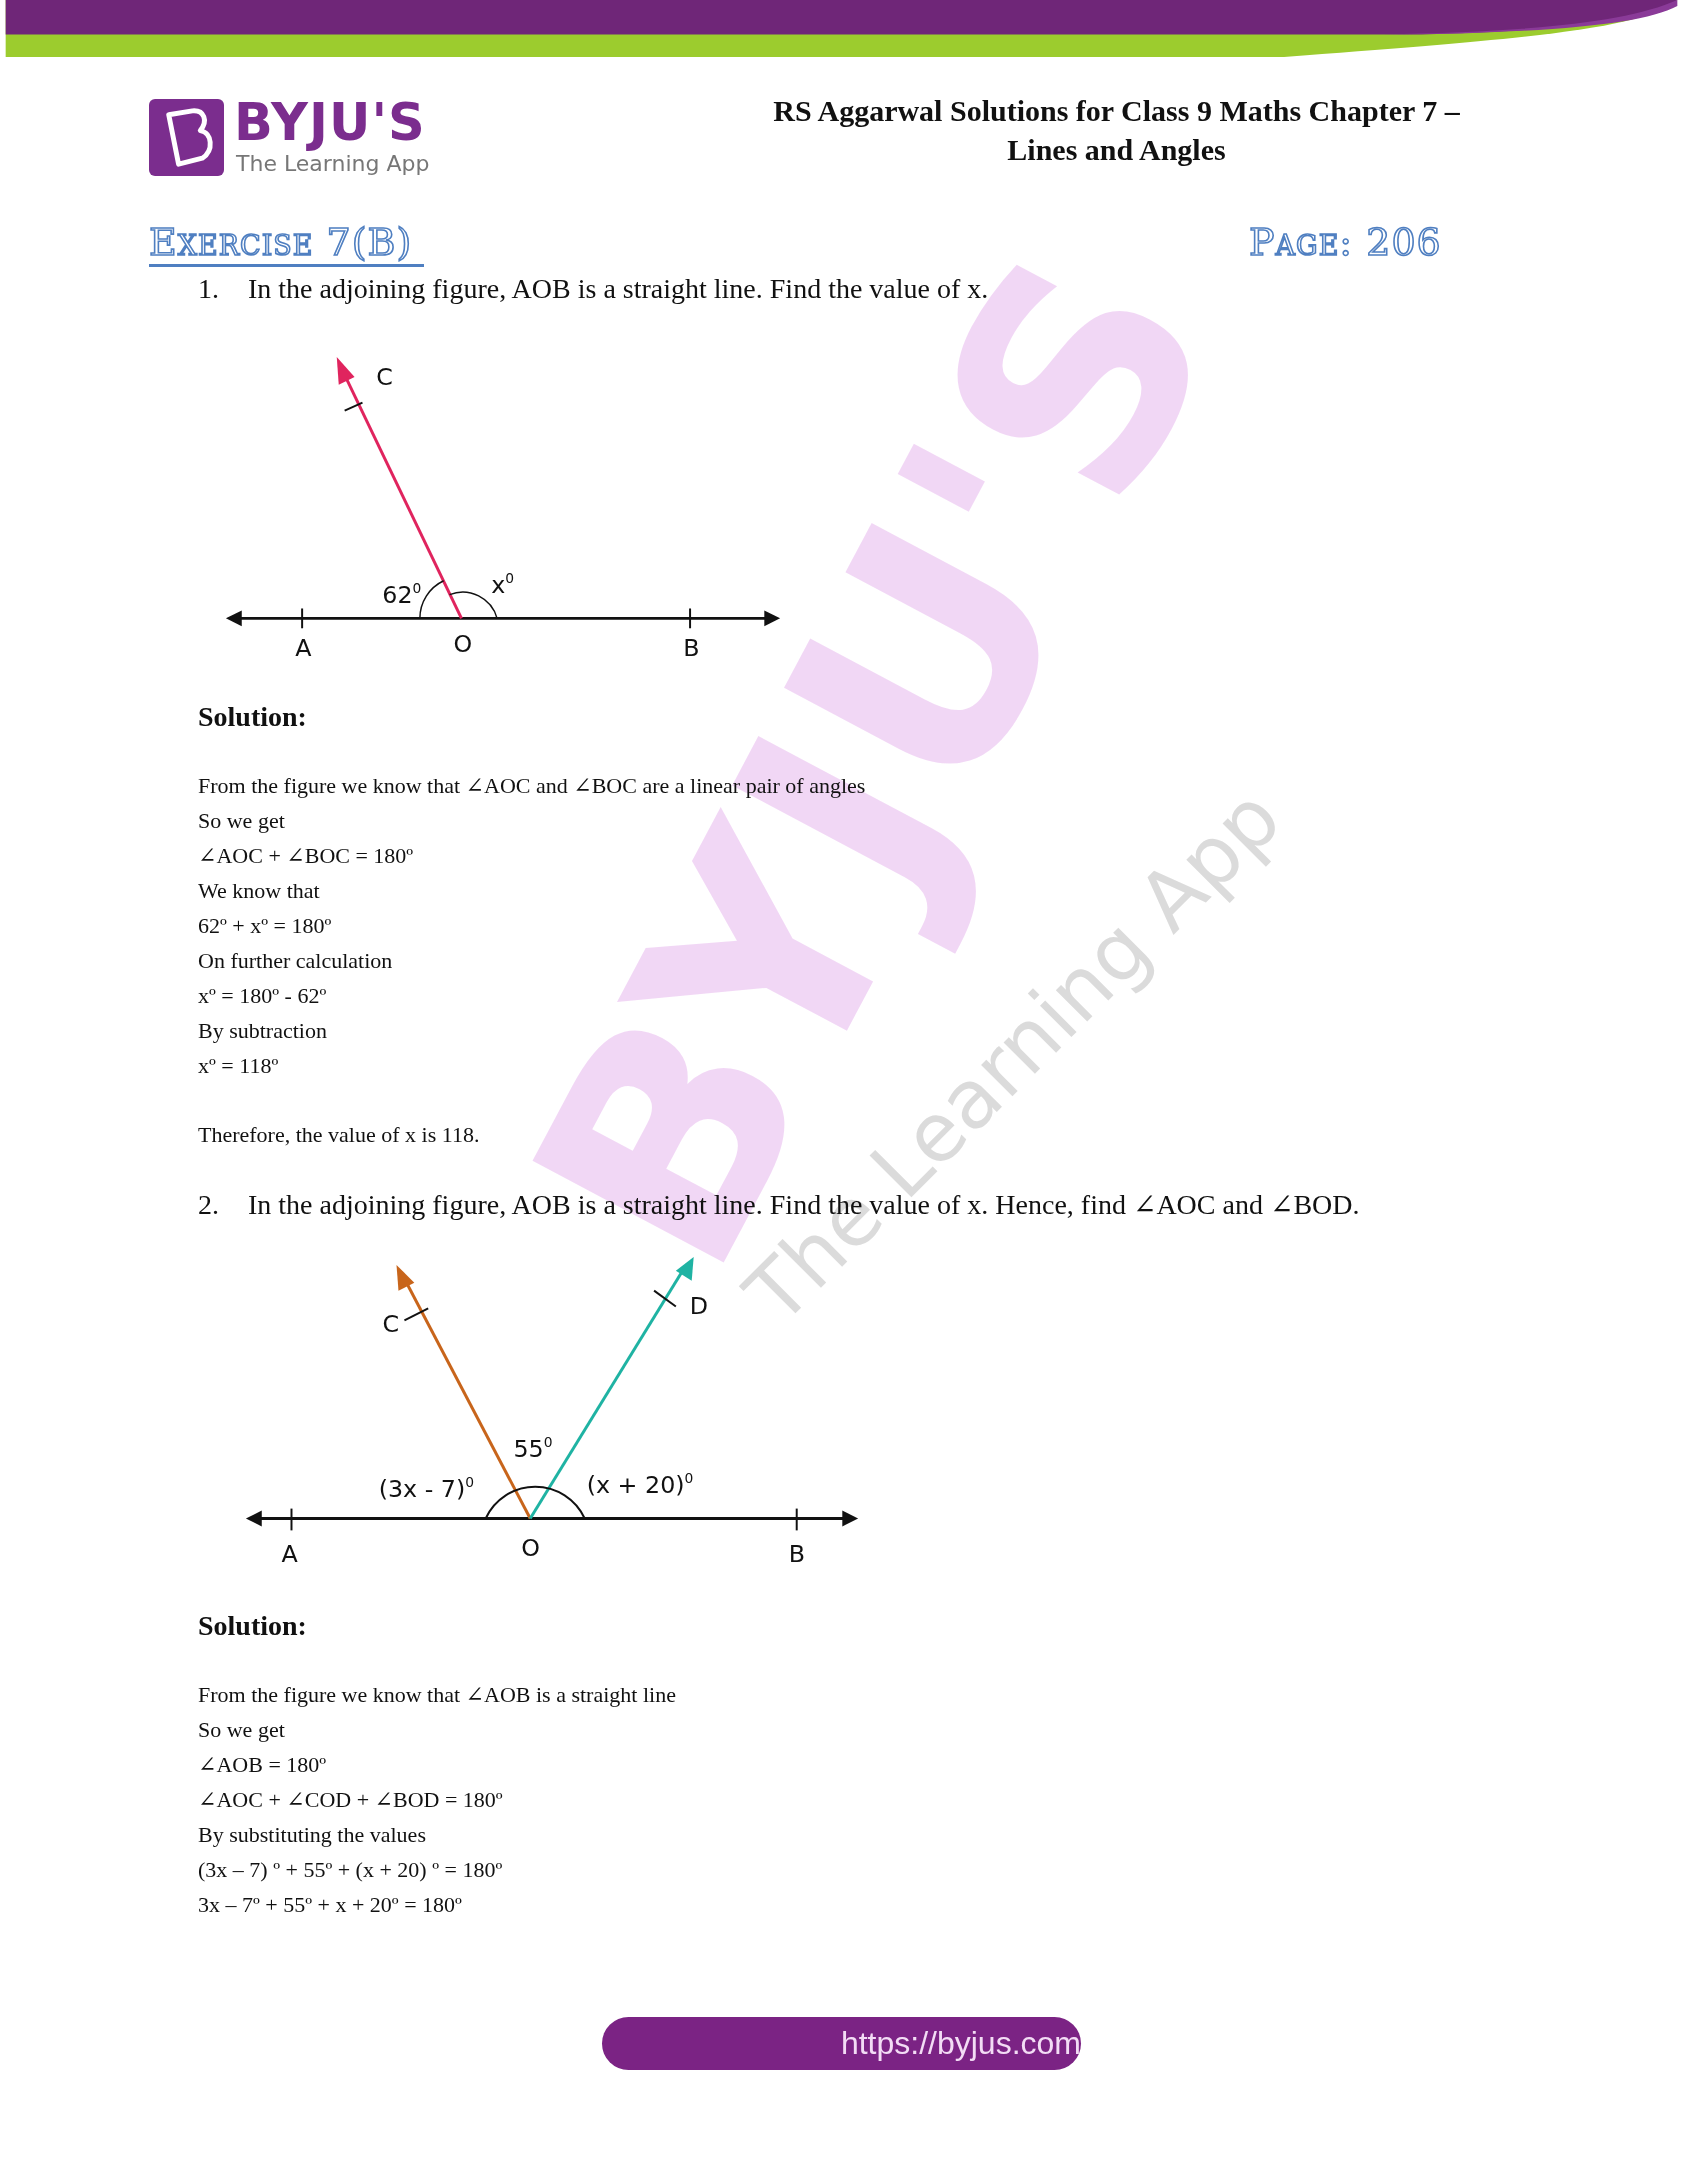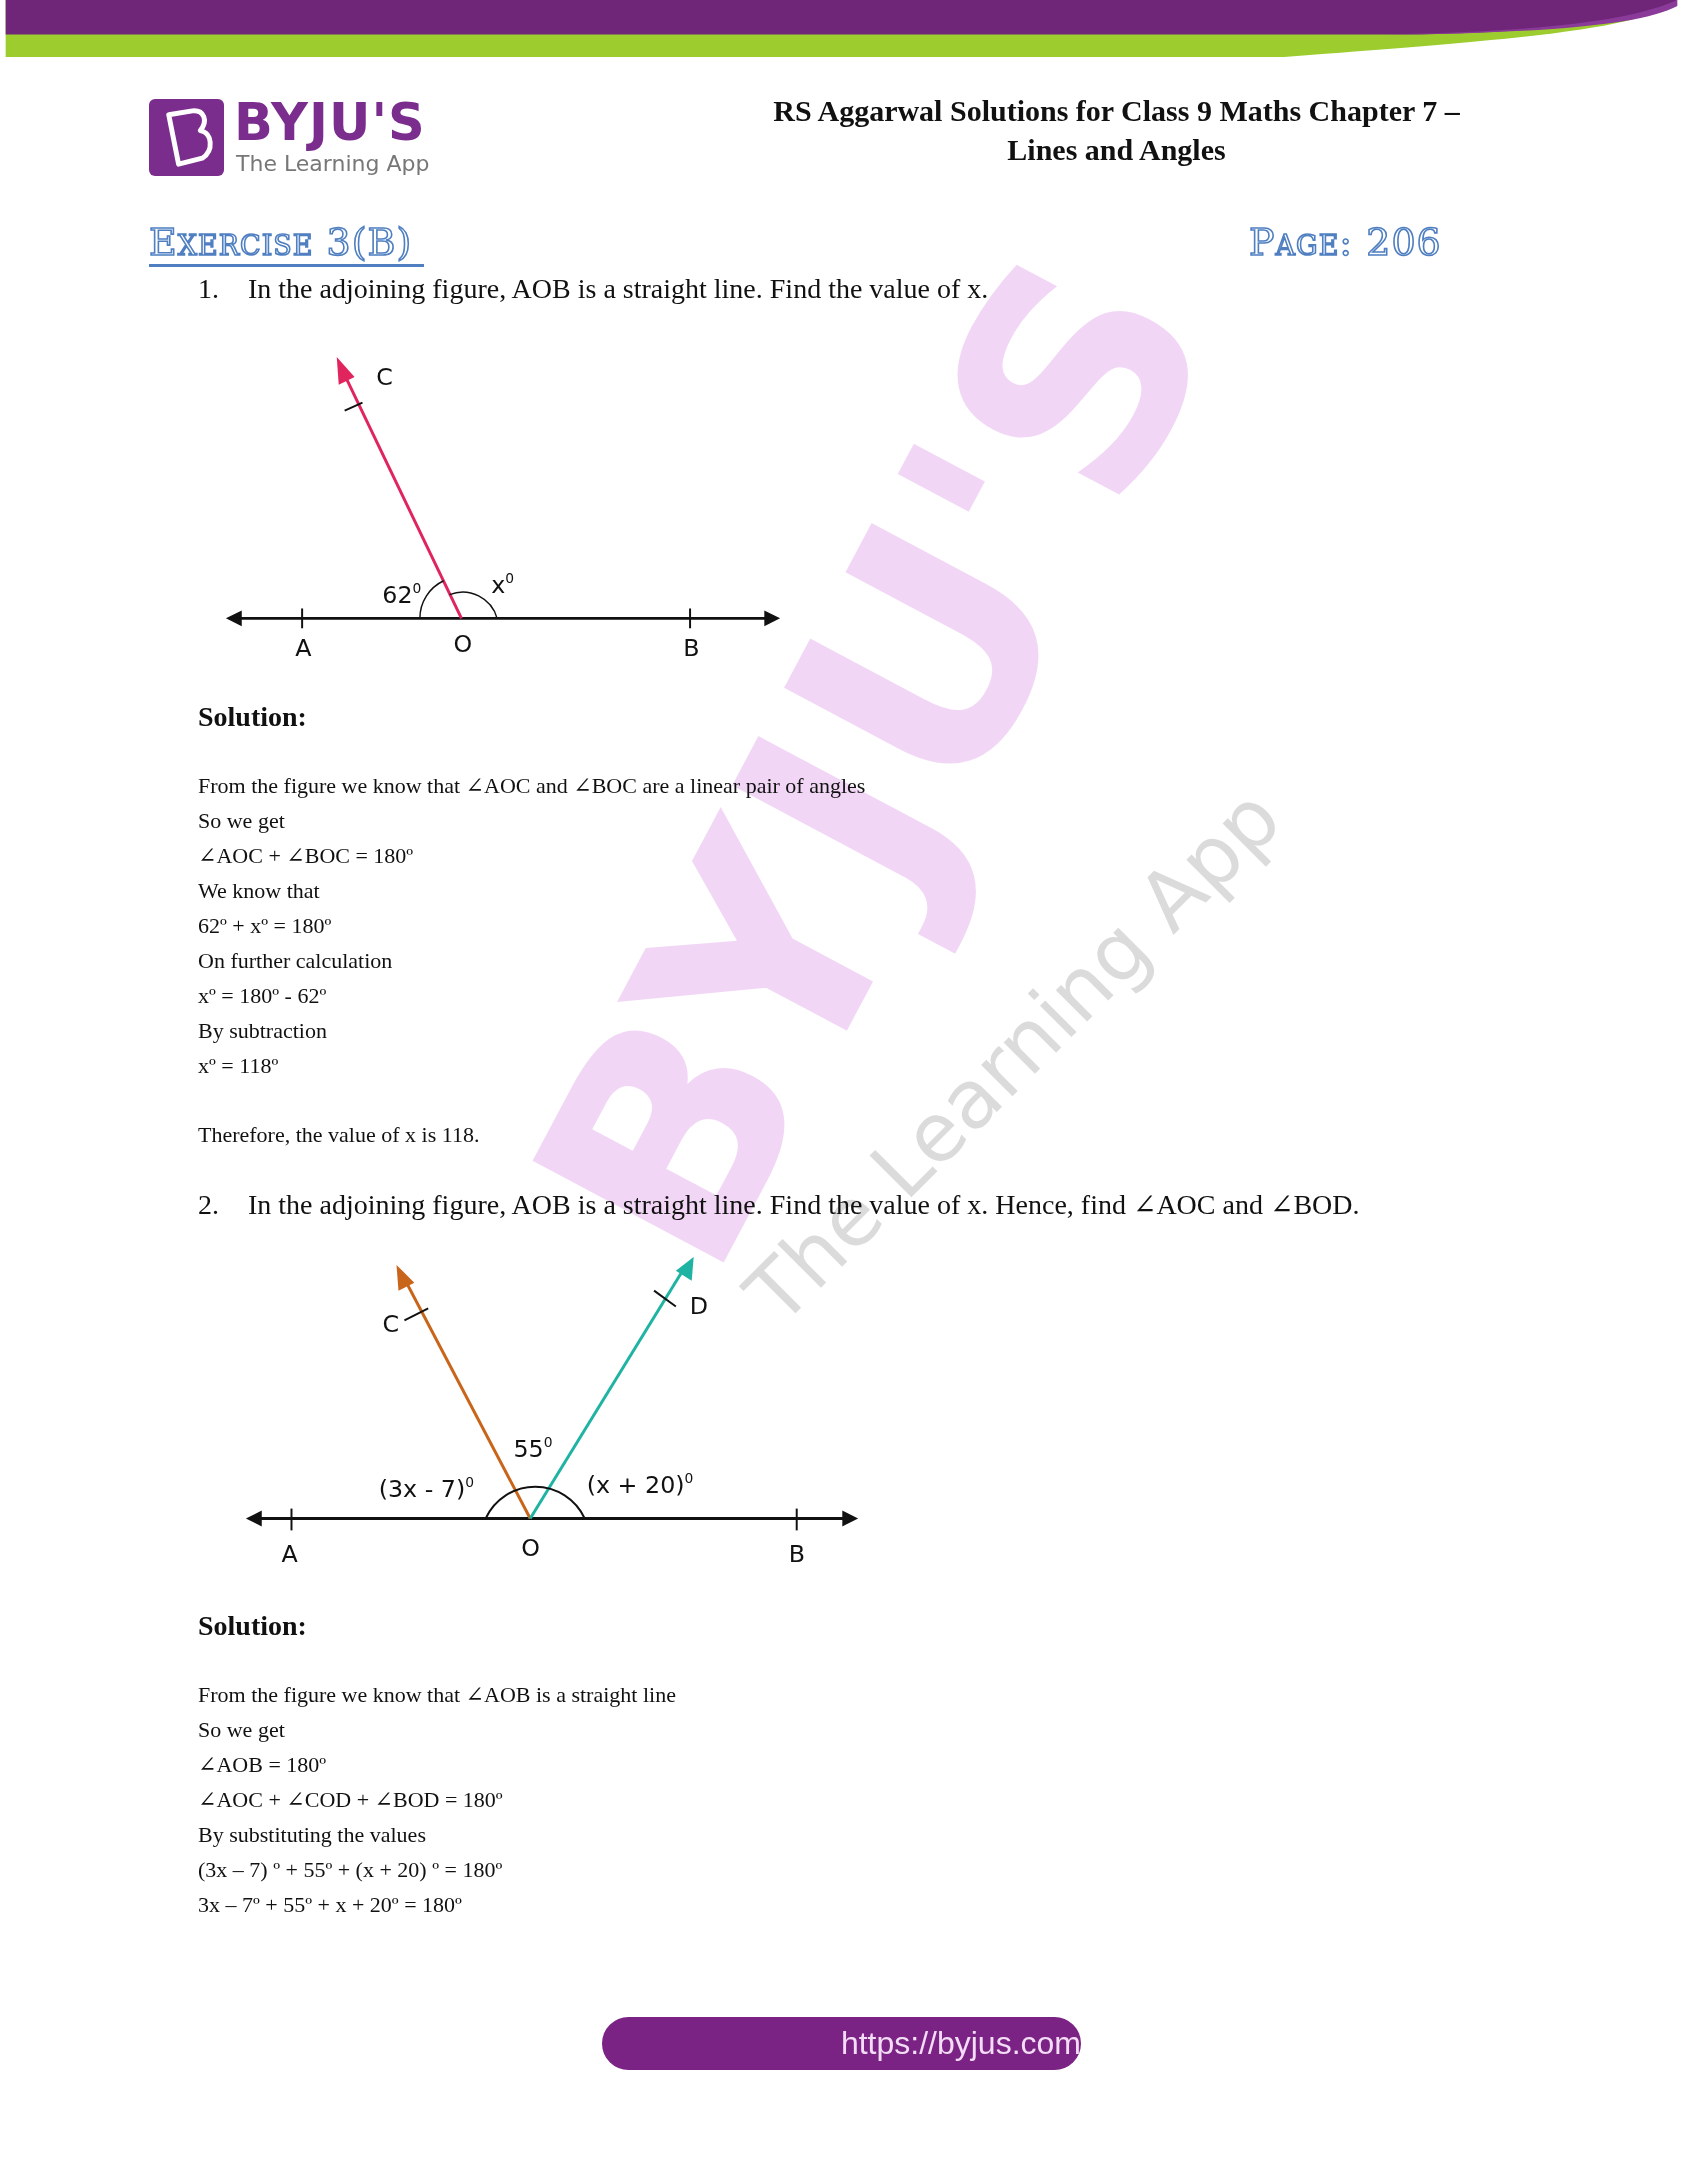--- a/index.html
+++ b/index.html
@@ -79,21 +79,21 @@
   </div>
   <div class="logo-word">BYJU'S</div>
   <div class="logo-tag">The Learning App</div>
 </div>
 
 <div class="header-title">
   <div>RS Aggarwal Solutions for Class 9 Maths Chapter 7 –</div>
   <div>Lines and Angles</div>
 </div>
 
-<div class="section-title exercise">Exercise 3(B)</div>
+<div class="section-title exercise">Exercise 7(B)</div>
 <div class="section-title pageno">Page: 206</div>
 
 <div class="q" style="top:273px;">
   <span class="num">1.</span><span>In the adjoining figure, AOB is a straight line. Find the value of x.</span>
 </div>
 
 <svg class="figure" style="left:218px; top:347px;" width="574" height="327" viewBox="0 0 580 330">
 
   <line x1="14" y1="274" x2="560" y2="274" stroke="#111" stroke-width="3"></line>
   <polygon points="8,274 24,266 24,282" fill="#111"></polygon>

